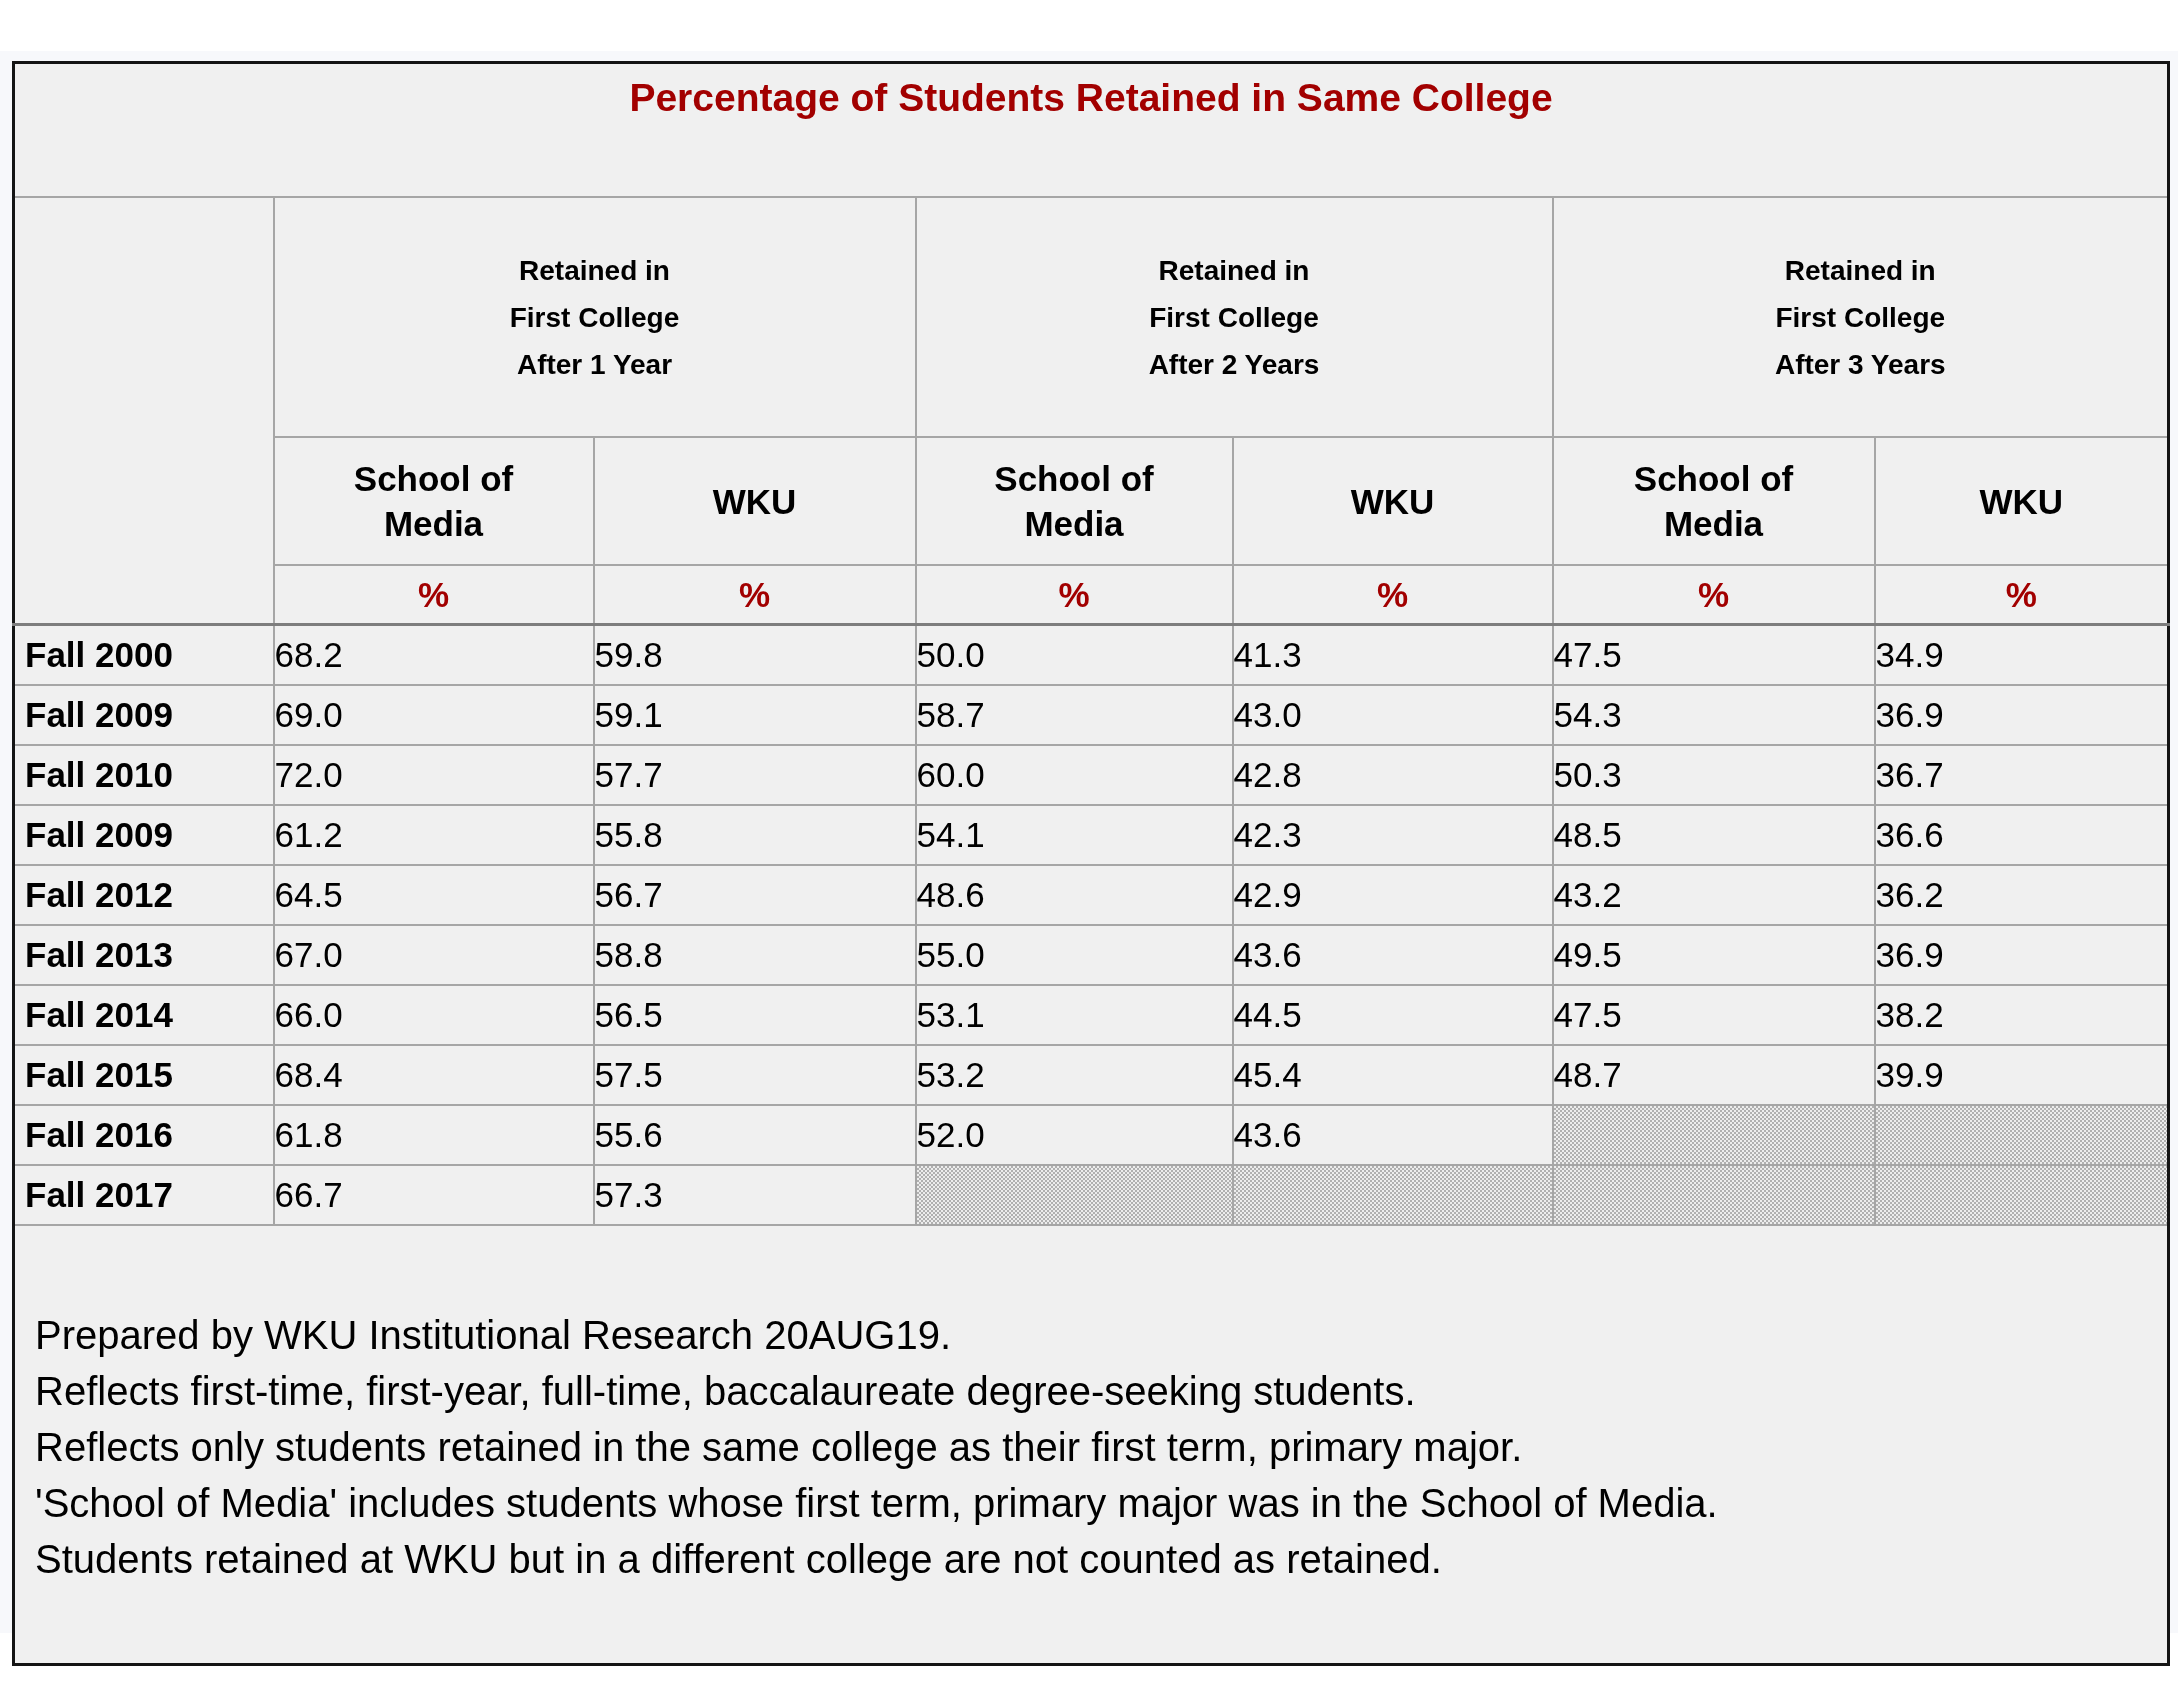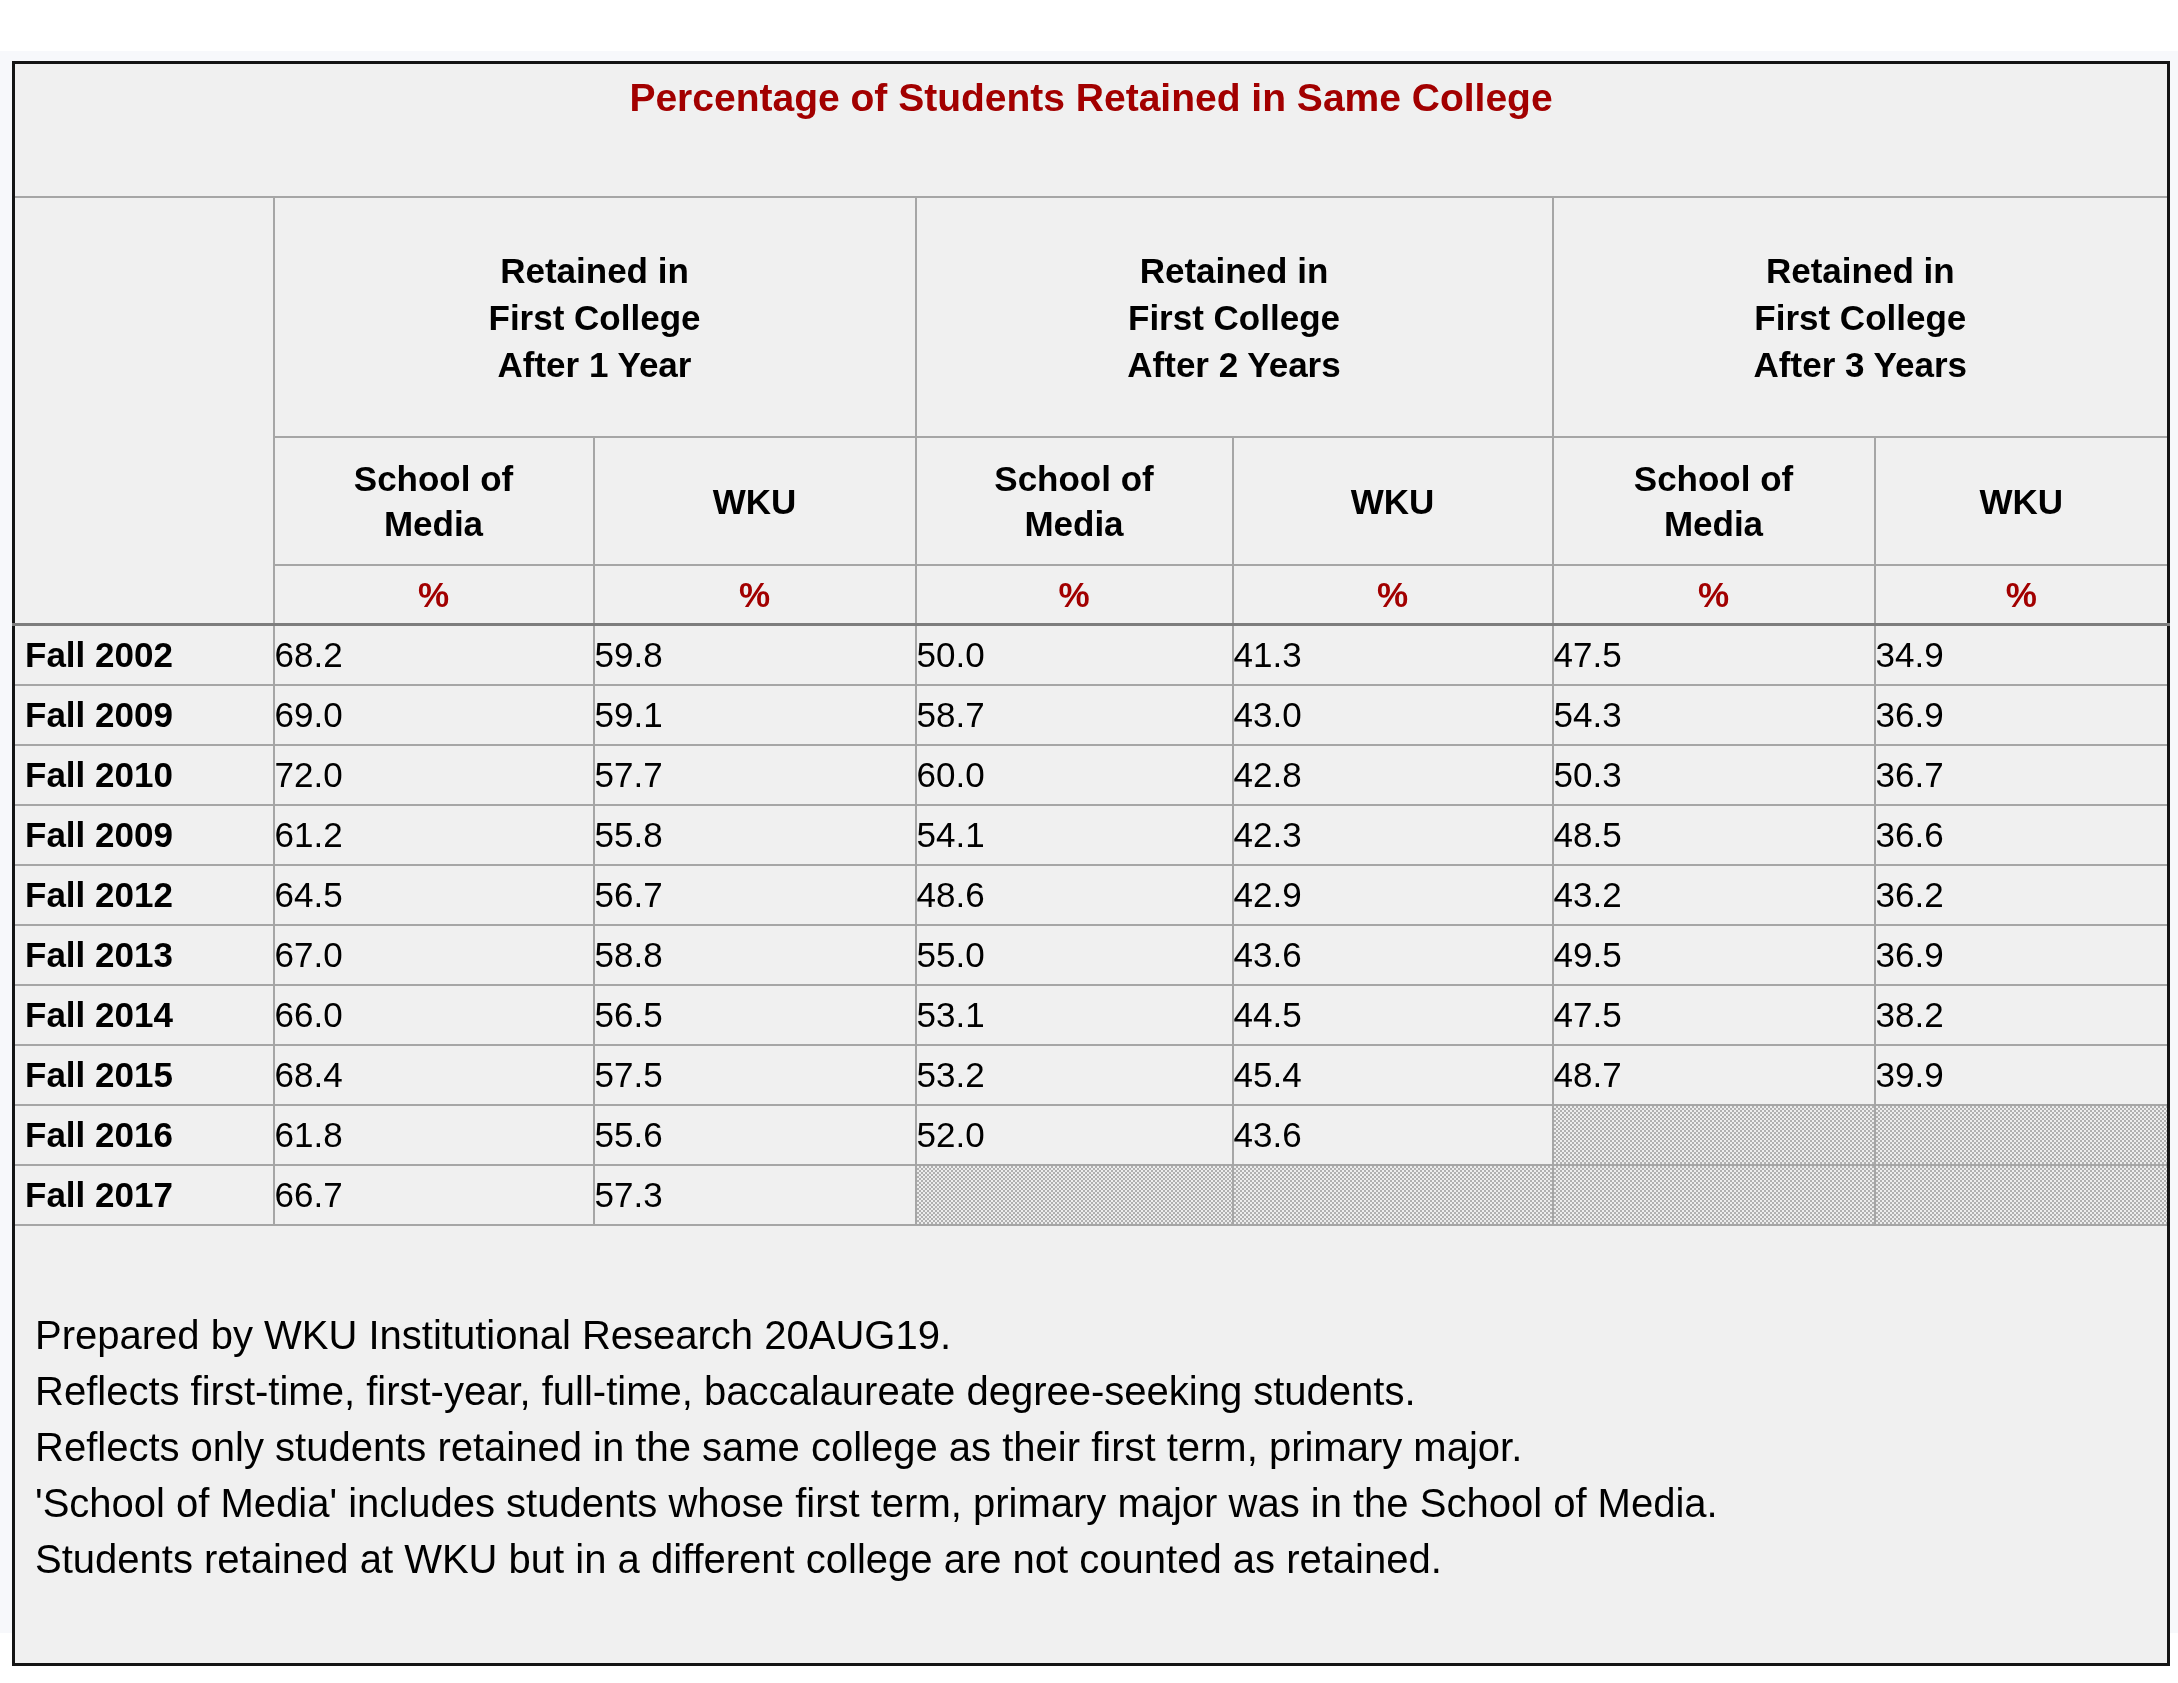--- a/index.html
+++ b/index.html
@@ -43,21 +43,21 @@
     text-align: center;
     vertical-align: top;
     padding-top: 12px;
     font-size: 39px;
     font-weight: 700;
     color: var(--accent_red, #a20000);
   }
   .group-cell {
     height: 238px;
     text-align: center;
-    font-size: 35px;
+    font-size: 28px;
     font-weight: 700;
     line-height: 47px;
   }
   .group-cell span { display: block; }
   .corner-cell {
     border-bottom: 3px solid #7d7d7d;
   }
   .sub-cell {
     height: 126px;
     text-align: center;
@@ -165,21 +165,21 @@
   <tr>
     <td class="pct-cell">%</td>
     <td class="pct-cell">%</td>
     <td class="pct-cell">%</td>
     <td class="pct-cell">%</td>
     <td class="pct-cell">%</td>
     <td class="pct-cell">%</td>
   </tr>
 
   <tr>
-    <td class="year-cell">Fall 2002</td>
+    <td class="year-cell">Fall 2000</td>
     <td class="val-cell">68.2</td>
     <td class="val-cell">59.8</td>
     <td class="val-cell">50.0</td>
     <td class="val-cell">41.3</td>
     <td class="val-cell">47.5</td>
     <td class="val-cell">34.9</td>
   </tr>
   <tr>
     <td class="year-cell">Fall 2009</td>
     <td class="val-cell">69.0</td>

